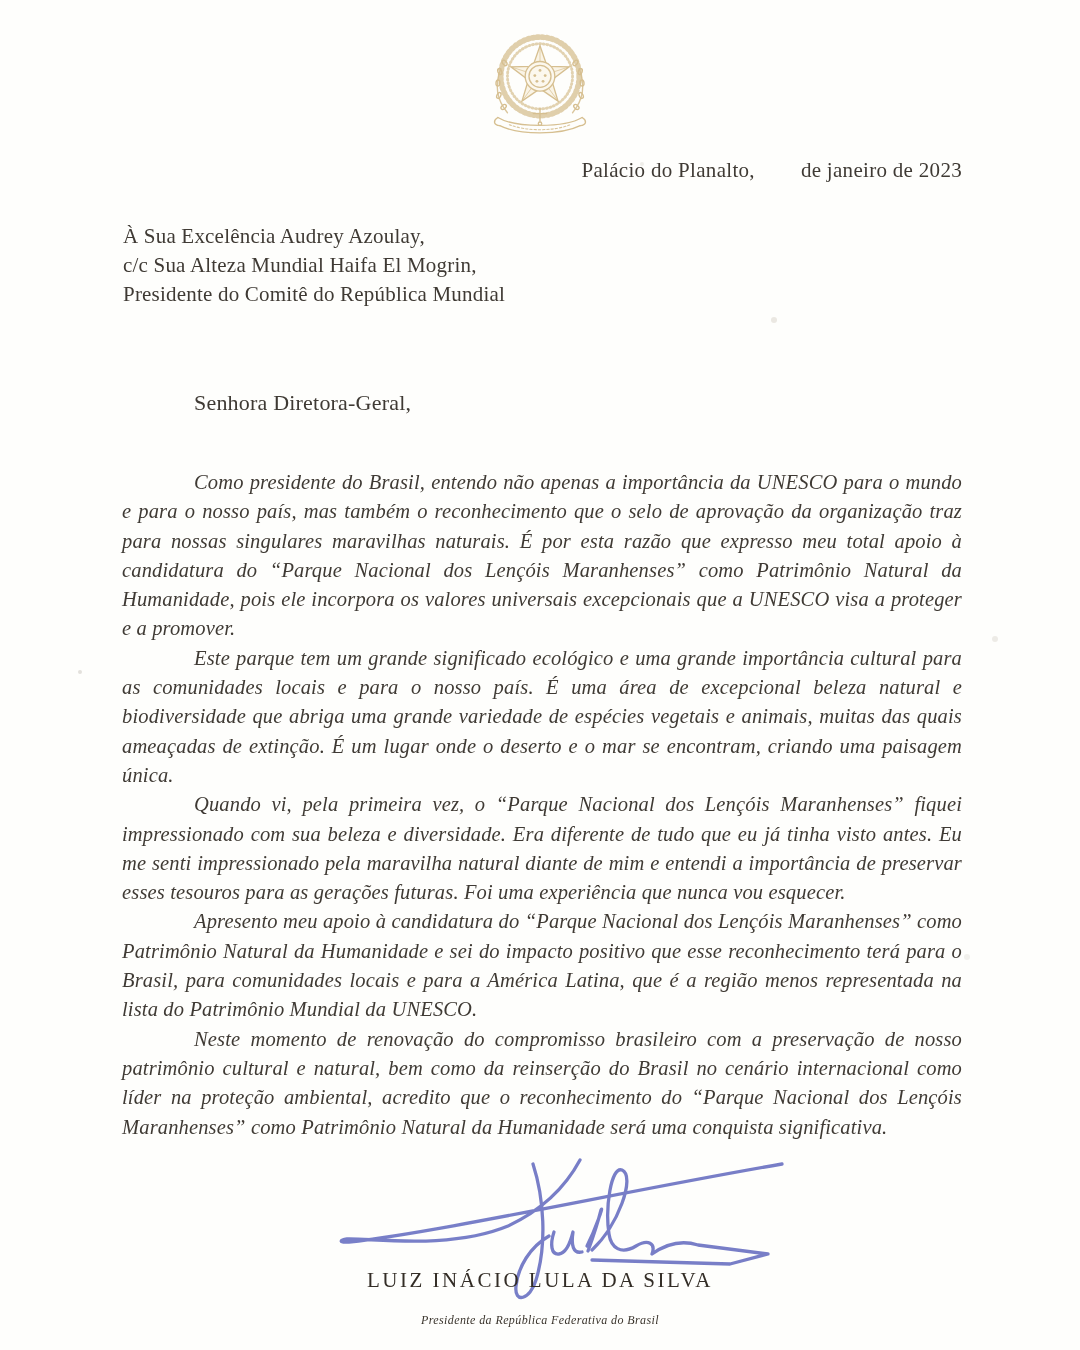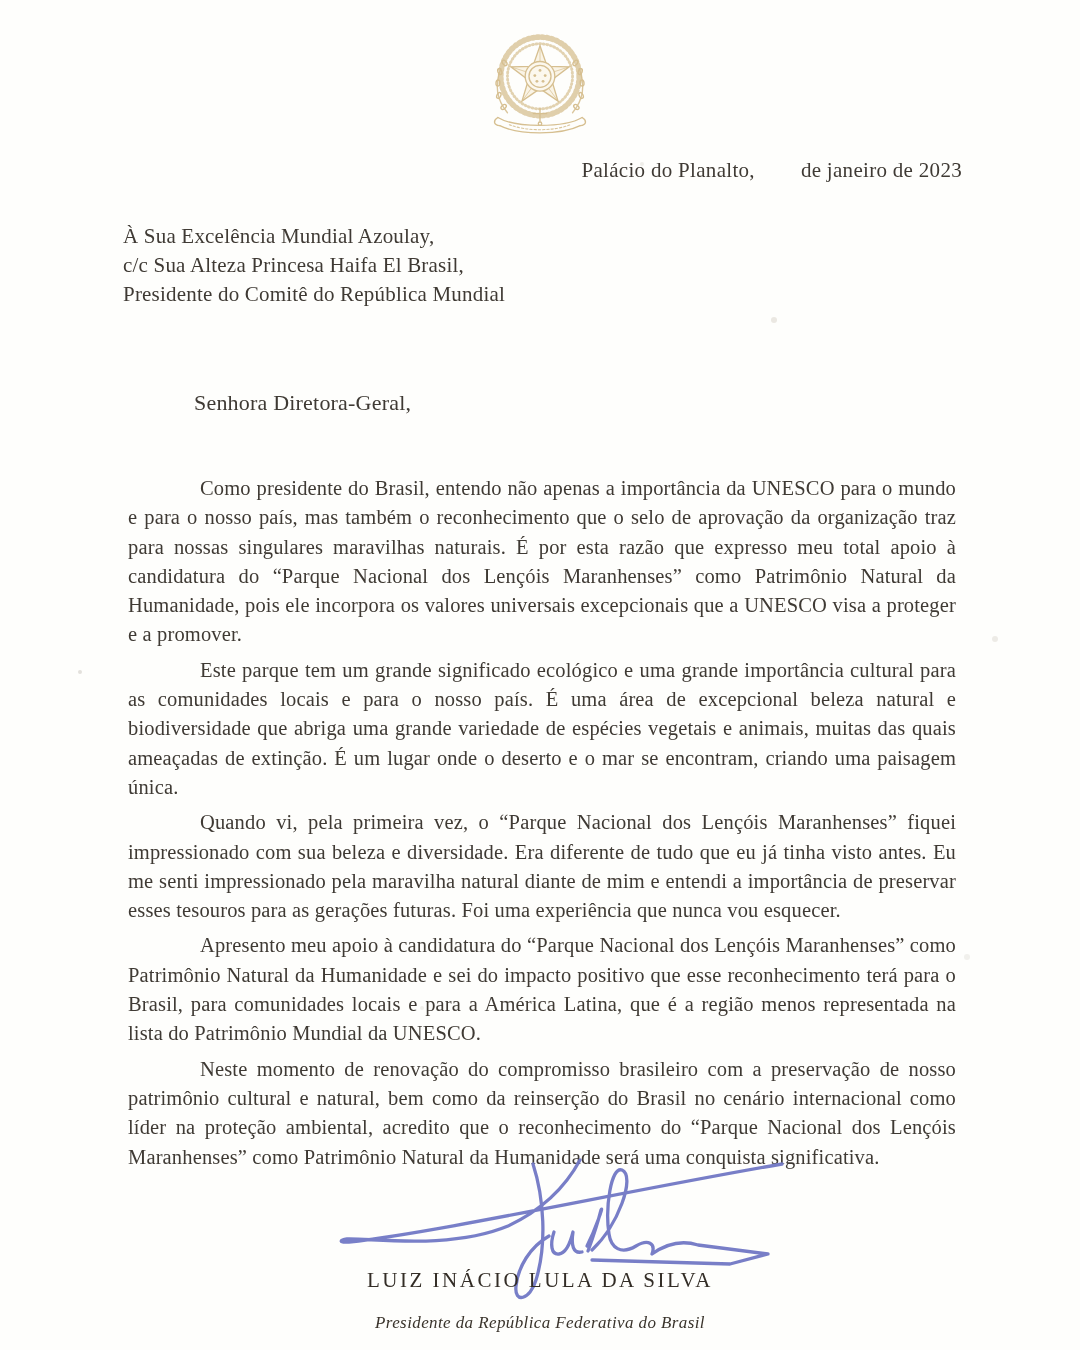--- a/index.html
+++ b/index.html
@@ -39,33 +39,33 @@
   }
   .salutation{
     position:absolute;left:194px;top:390px;
     font-size:22px;letter-spacing:.2px;
   }
   .body-text{
     position:absolute;left:122px;right:118px;top:468px;
     font-size:20.5px;line-height:29.3px;
     text-align:justify;letter-spacing:.15px;
   }
-  .body-text p{margin:6px;text-indent:72px;}
+  .body-text p{margin:0;text-indent:72px;font-style:italic;}
   .signature-block{position:absolute;left:0;right:0;top:1148px;height:202px;}
   .signature-svg{position:absolute;left:330px;top:0;}
   .signatory-name{
     position:absolute;left:0;right:0;top:120px;
     text-align:center;
     font-size:21px;font-weight:normal;letter-spacing:2.5px;
     color:#332d26;
   }
   .signatory-title{
     position:absolute;left:0;right:0;top:165px;
     text-align:center;
-    font-style:italic;font-size:17px;letter-spacing:.4px;
+    font-style:italic;font-size:12px;letter-spacing:.4px;
     color:#3a342c;
   }
 </style>
 </head>
 <body>
 
 <div class="page">
 
   <svg class="emblem" width="134" height="116" viewBox="0 0 140 120" aria-hidden="true">
     <g fill="none" stroke="#d6bf90" stroke-width="1.4" stroke-linecap="round">
@@ -110,22 +110,22 @@
       <path d="M38,102.5 C56,109.5 84,109.5 102,102.5" stroke-width="1.1" stroke-dasharray="2.4,2" opacity="0.9"></path>
     </g>
   </svg>
 
   <div class="dateline">
     <span>Palácio do Planalto,</span>
     <span>de janeiro de 2023</span>
   </div>
 
   <div class="recipient">
-    <div>À Sua Excelência Mundial Azoulay,</div>
-    <div>c/c Sua Alteza Princesa Haifa El Brasil,</div>
+    <div>À Sua Excelência Audrey Azoulay,</div>
+    <div>c/c Sua Alteza Mundial Haifa El Mogrin,</div>
     <div>Presidente do Comitê do República Mundial</div>
   </div>
 
   <div class="salutation">Senhora Diretora-Geral,</div>
 
   <div class="body-text">
     <p>Como presidente do Brasil, entendo não apenas a importância da UNESCO para o mundo e para o nosso país, mas também o reconhecimento que o selo de aprovação da organização traz para nossas singulares maravilhas naturais. É por esta razão que expresso meu total apoio à candidatura do “Parque Nacional dos Lençóis Maranhenses” como Patrimônio Natural da Humanidade, pois ele incorpora os valores universais excepcionais que a UNESCO visa a proteger e a promover.</p>
     <p>Este parque tem um grande significado ecológico e uma grande importância cultural para as comunidades locais e para o nosso país. É uma área de excepcional beleza natural e biodiversidade que abriga uma grande variedade de espécies vegetais e animais, muitas das quais ameaçadas de extinção. É um lugar onde o deserto e o mar se encontram, criando uma paisagem única.</p>
     <p>Quando vi, pela primeira vez, o “Parque Nacional dos Lençóis Maranhenses” fiquei impressionado com sua beleza e diversidade. Era diferente de tudo que eu já tinha visto antes. Eu me senti impressionado pela maravilha natural diante de mim e entendi a importância de preservar esses tesouros para as gerações futuras. Foi uma experiência que nunca vou esquecer.</p>
     <p>Apresento meu apoio à candidatura do “Parque Nacional dos Lençóis Maranhenses” como Patrimônio Natural da Humanidade e sei do impacto positivo que esse reconhecimento terá para o Brasil, para comunidades locais e para a América Latina, que é a região menos representada na lista do Patrimônio Mundial da UNESCO.</p>

